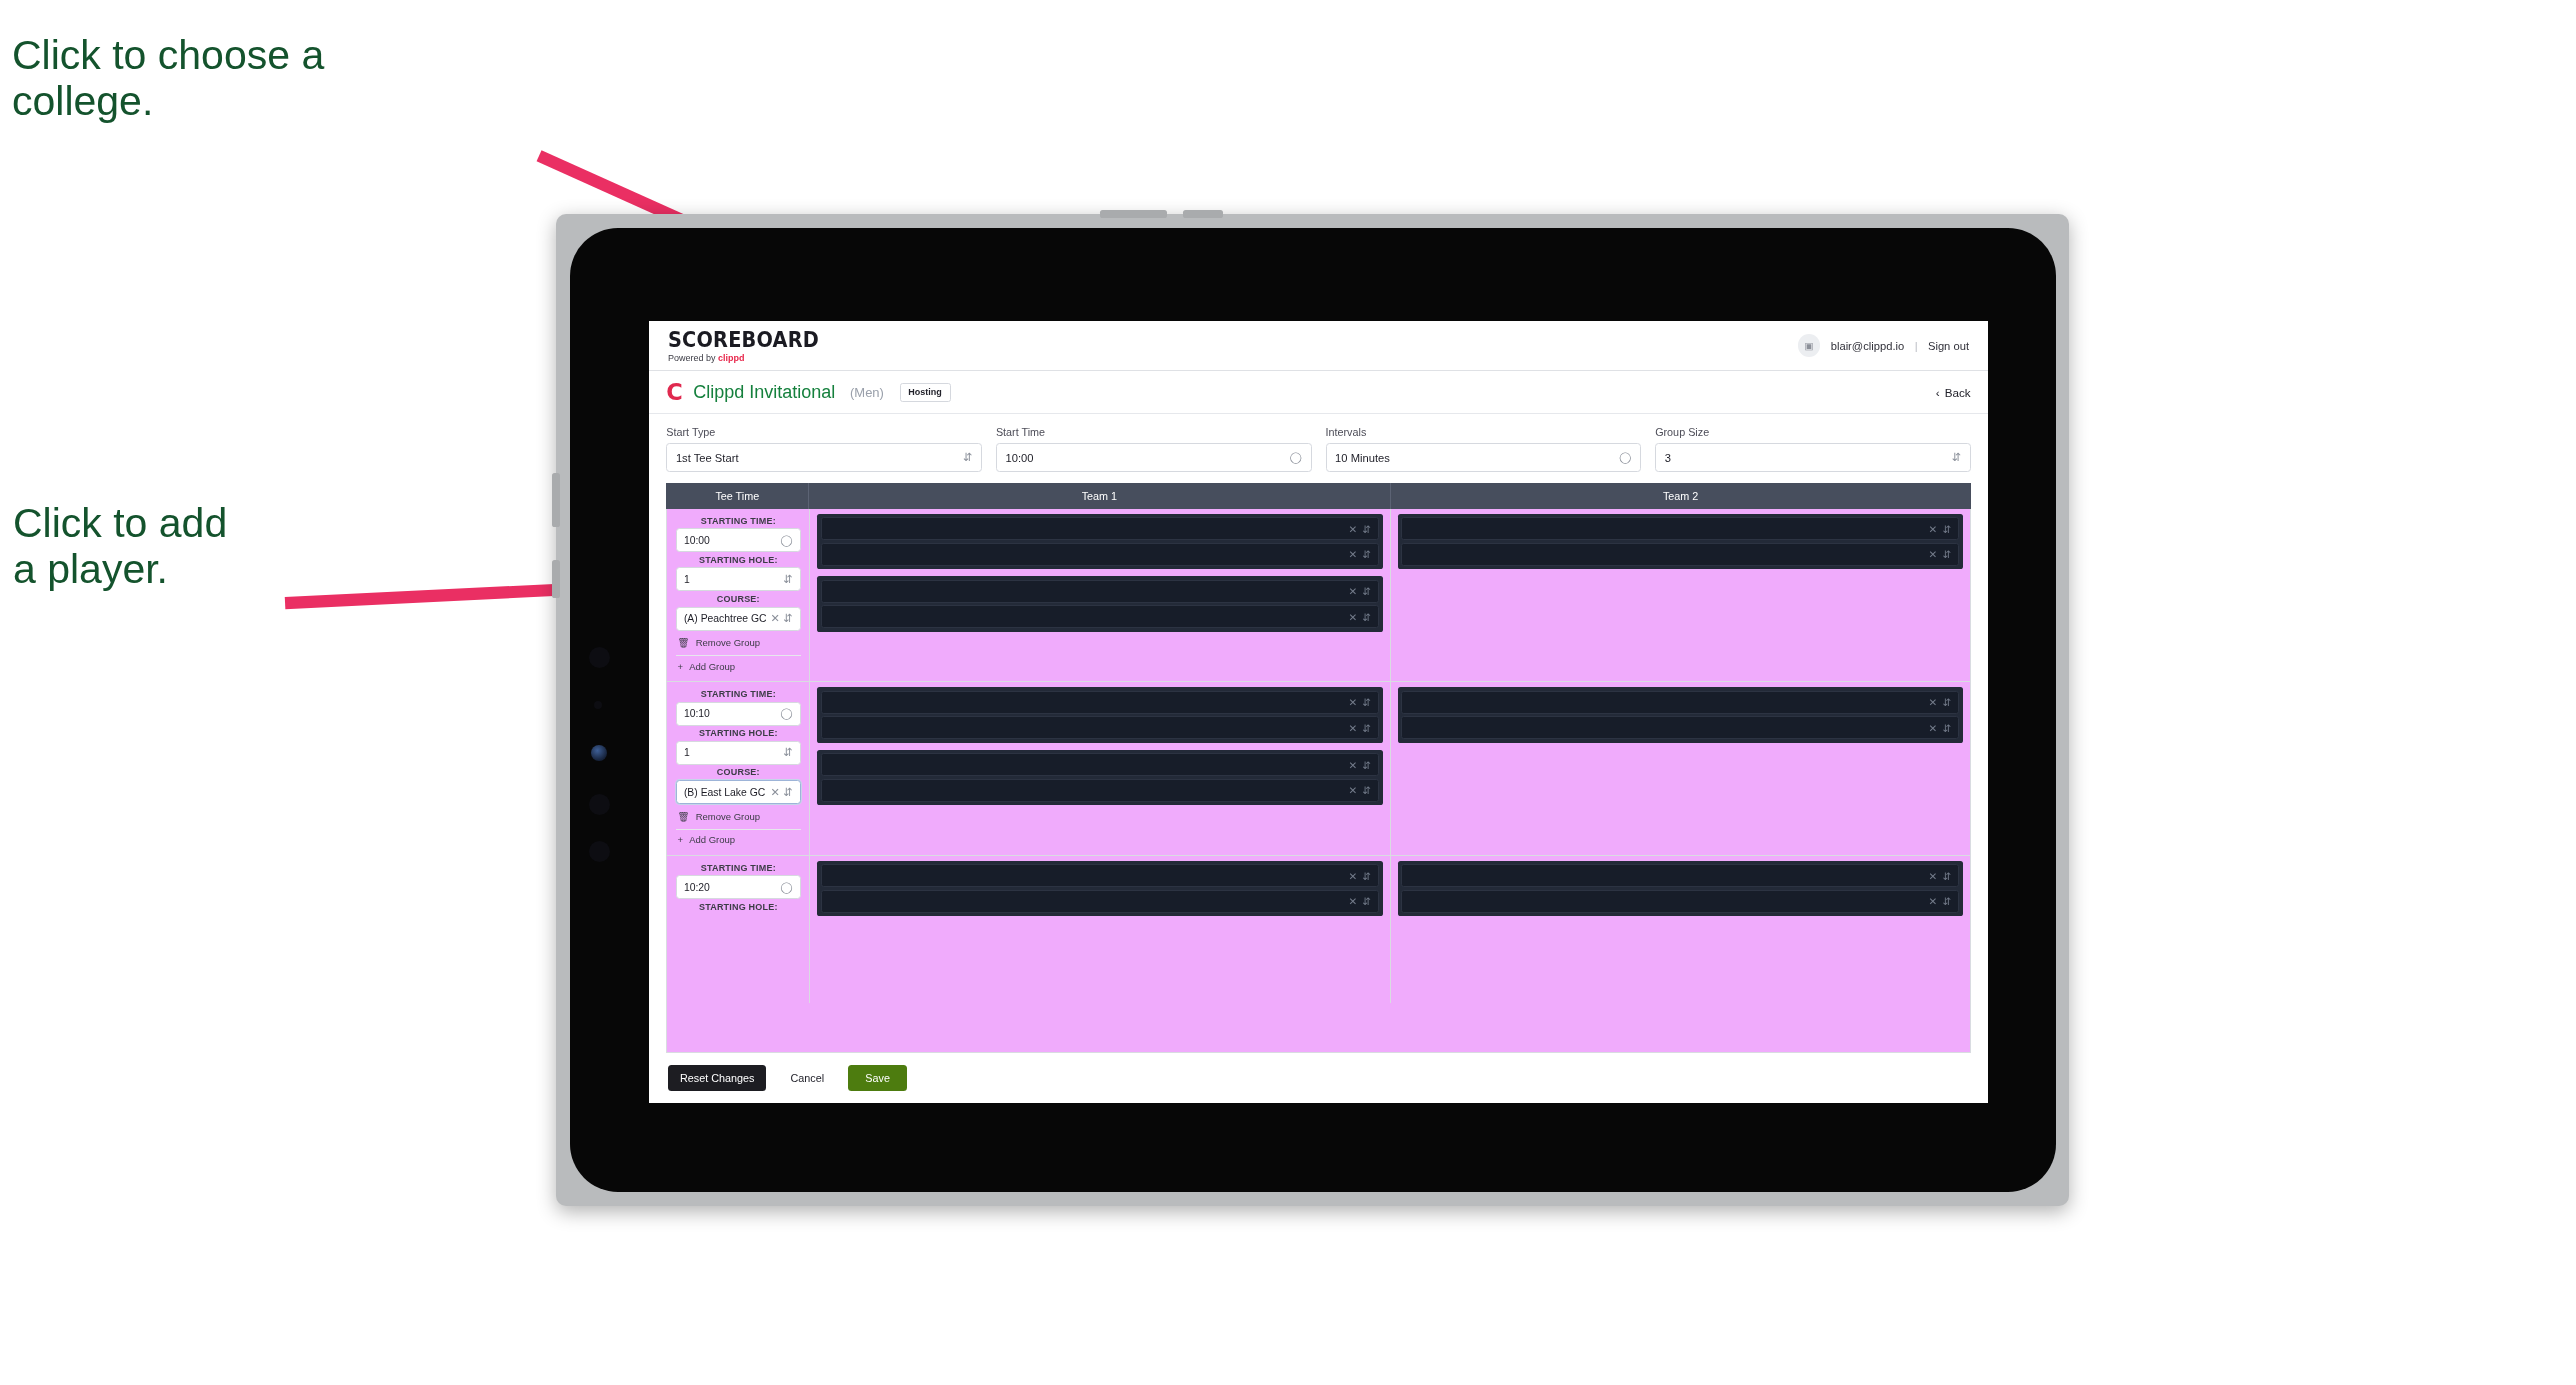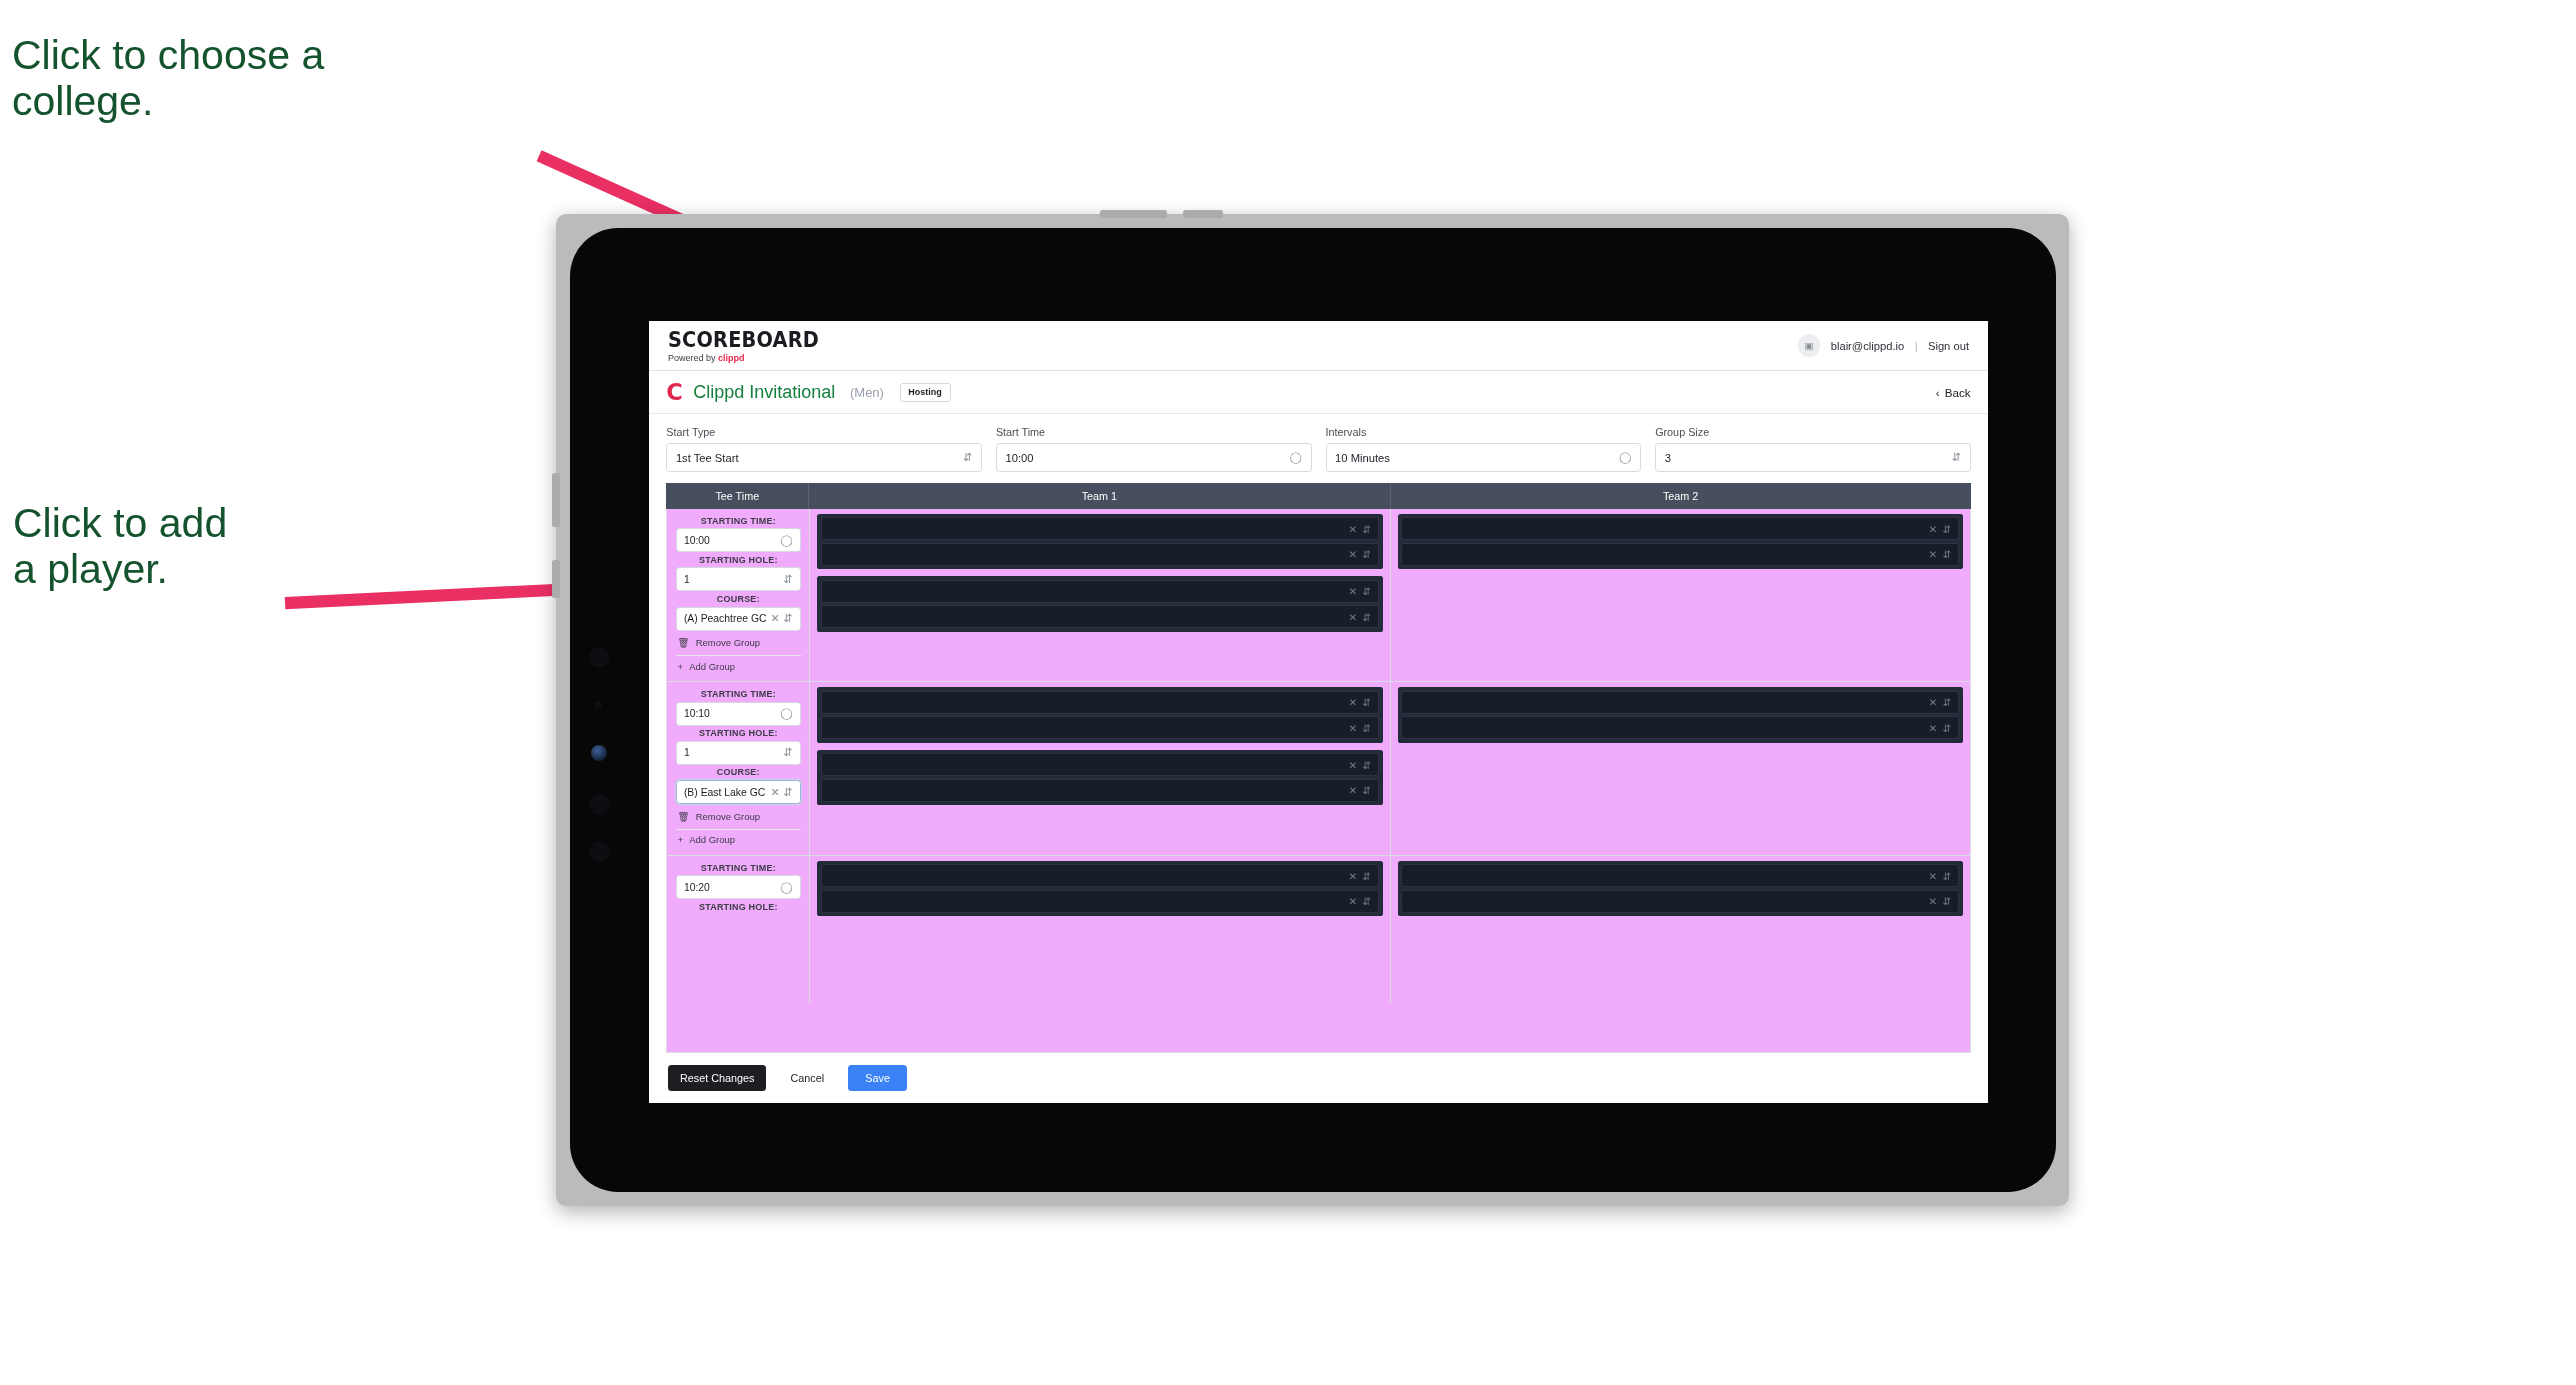--- a/index.html
+++ b/index.html
@@ -291,21 +291,21 @@
   .btn {
     border-radius: 3.5px;
     font-size: 10.8px;
     padding: 7px 12px;
     cursor: pointer;
     border: none;
     font-family: "Liberation Sans", sans-serif;
   }
   .btn-dark { background: #1d1d22; color: #fff; }
   .btn-plain { background: transparent; color: #22222b; }
-  .btn-pink { background: #3b82f6; color: #fff; padding: 7px 17.3px; }
+  .btn-pink { background: #4d7c0f; color: #fff; padding: 7px 17.3px; }
 </style>
 </head>
 <body>
 
 <div class="annotation" id="anno-college">Click to choose a
 college.</div>
 <div class="annotation" id="anno-player">Click to add
 a player.</div>
 
 <svg class="arrow-layer" viewBox="0 0 2982 1604">

